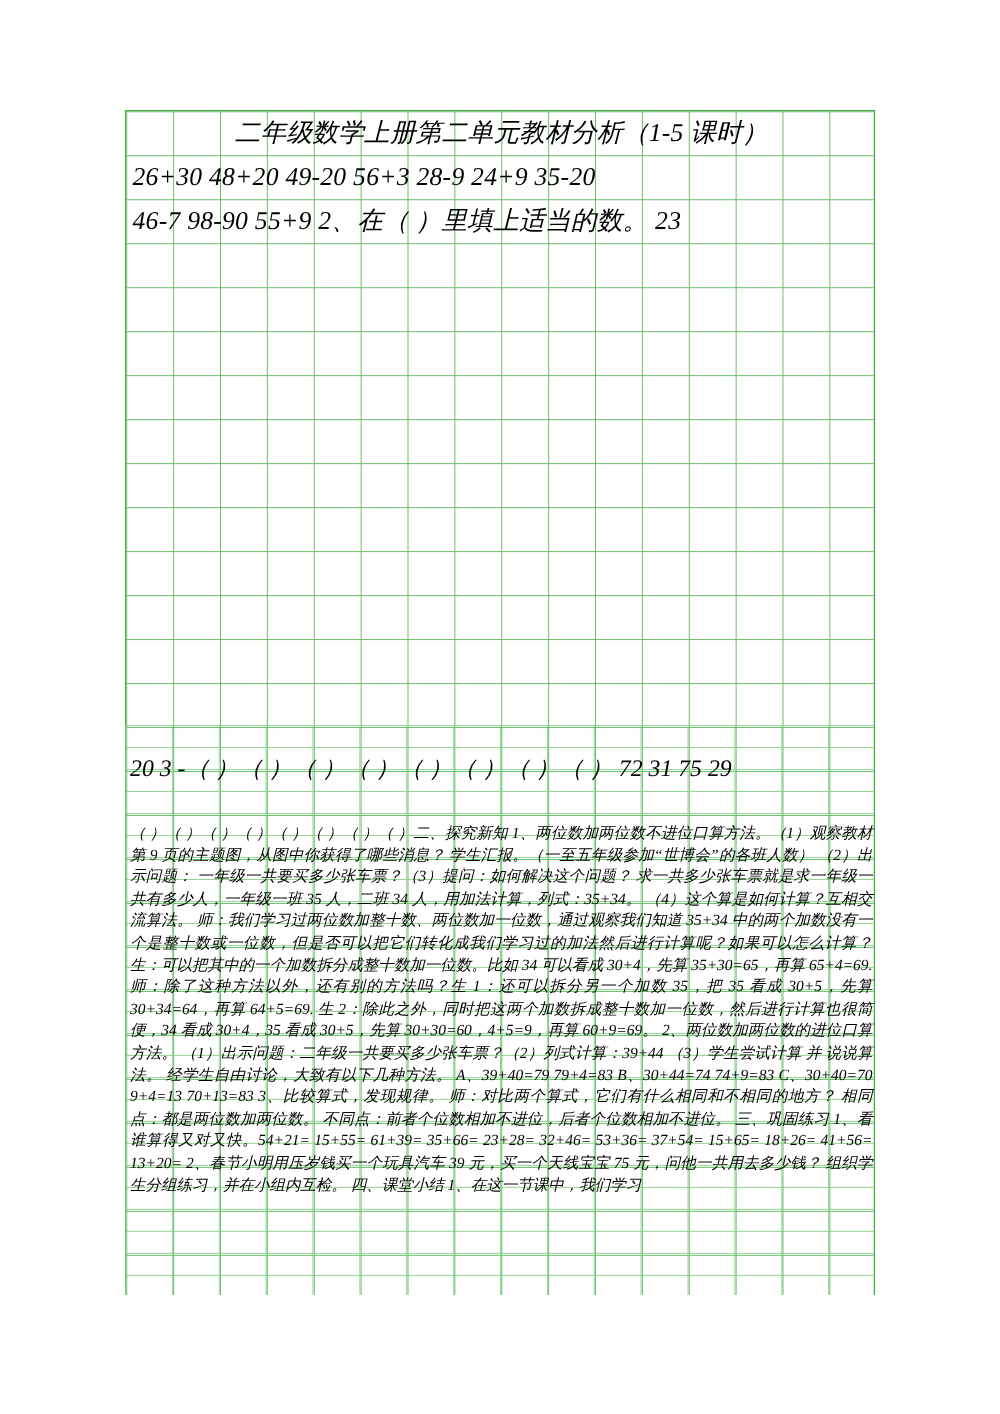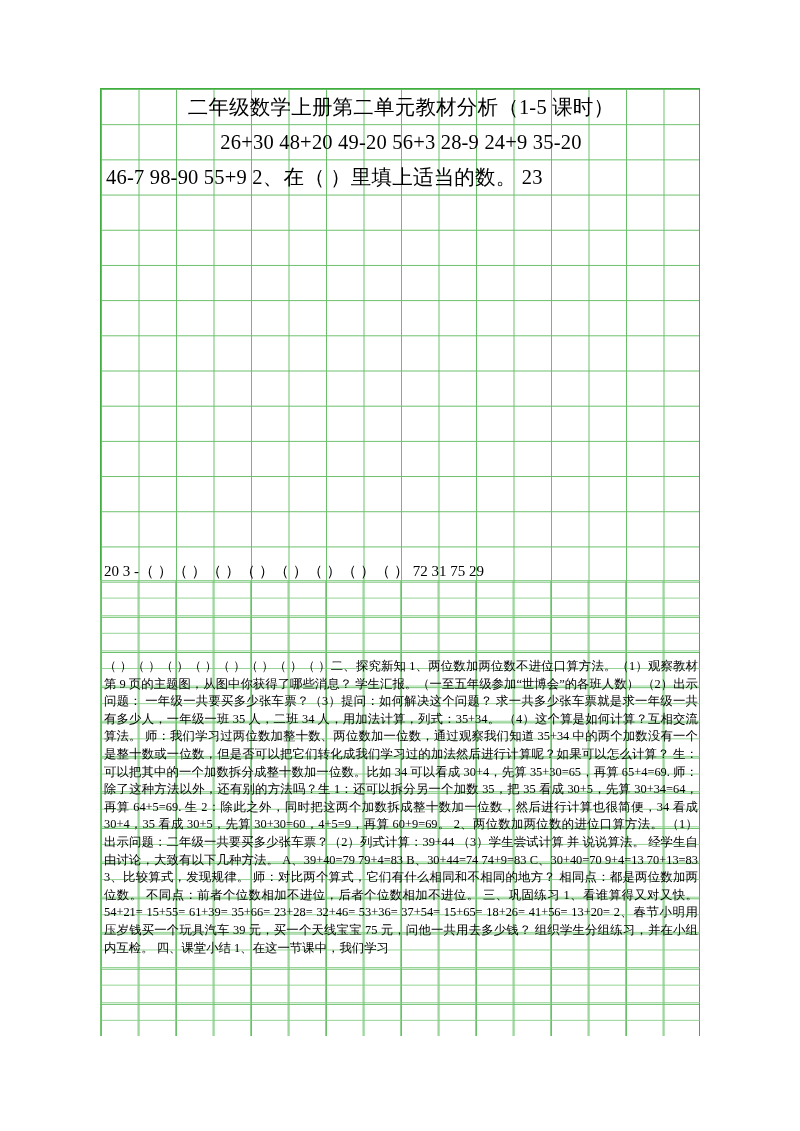--- a/index.html
+++ b/index.html
@@ -15,20 +15,21 @@
     position: relative;
     overflow: hidden;
   }
 
   .page {
     position: absolute;
     left: 0; top: 0;
     width: 800px;
     height: 1131px;
     background: #fff;
+    font-style: italic;
   }
 
   
   .grid-area {
     position: absolute;
     left: 100px;
     top: 88px;
     width: 600px;
     height: 948px;
     background-image:
@@ -77,29 +78,29 @@
     text-align: justify;
     text-justify: inter-character;
   }
   .big-text .title-line {
     display: block;
     text-align: center;
     white-space: nowrap;
   }
   .big-text .center-line {
     display: block;
-    text-align: center;
+    text-align: left;
   }
 
   .mid-text {
     position: absolute;
     left: 4px;
-    top: 474px;
+    top: 518px;
     width: 594px;
-    font-size: 15px;
+    font-size: 19px;
     line-height: 19.5px;
     color: #000;
   }
 
   
   .small-text {
     position: absolute;
     left: 4px;
     top: 570px;
     width: 594px;

